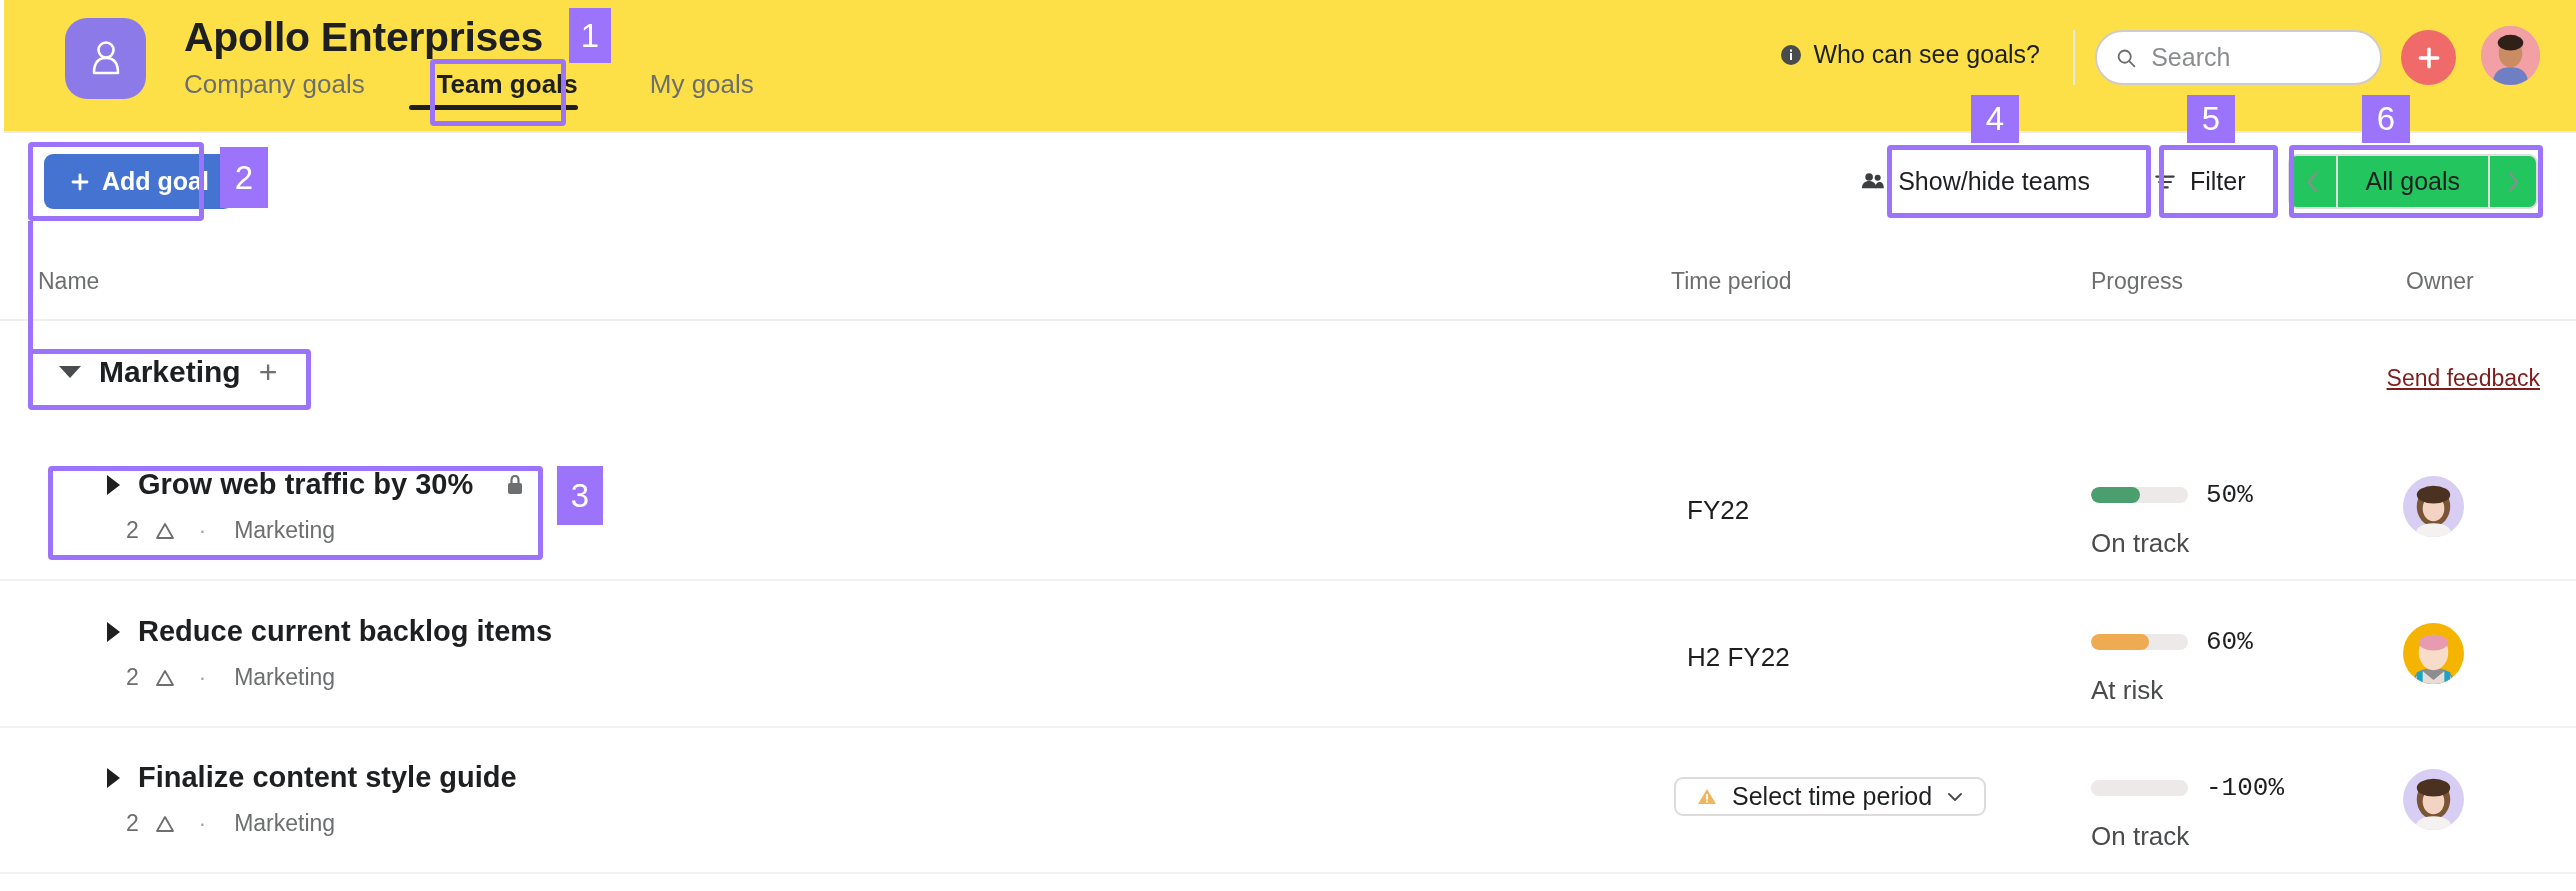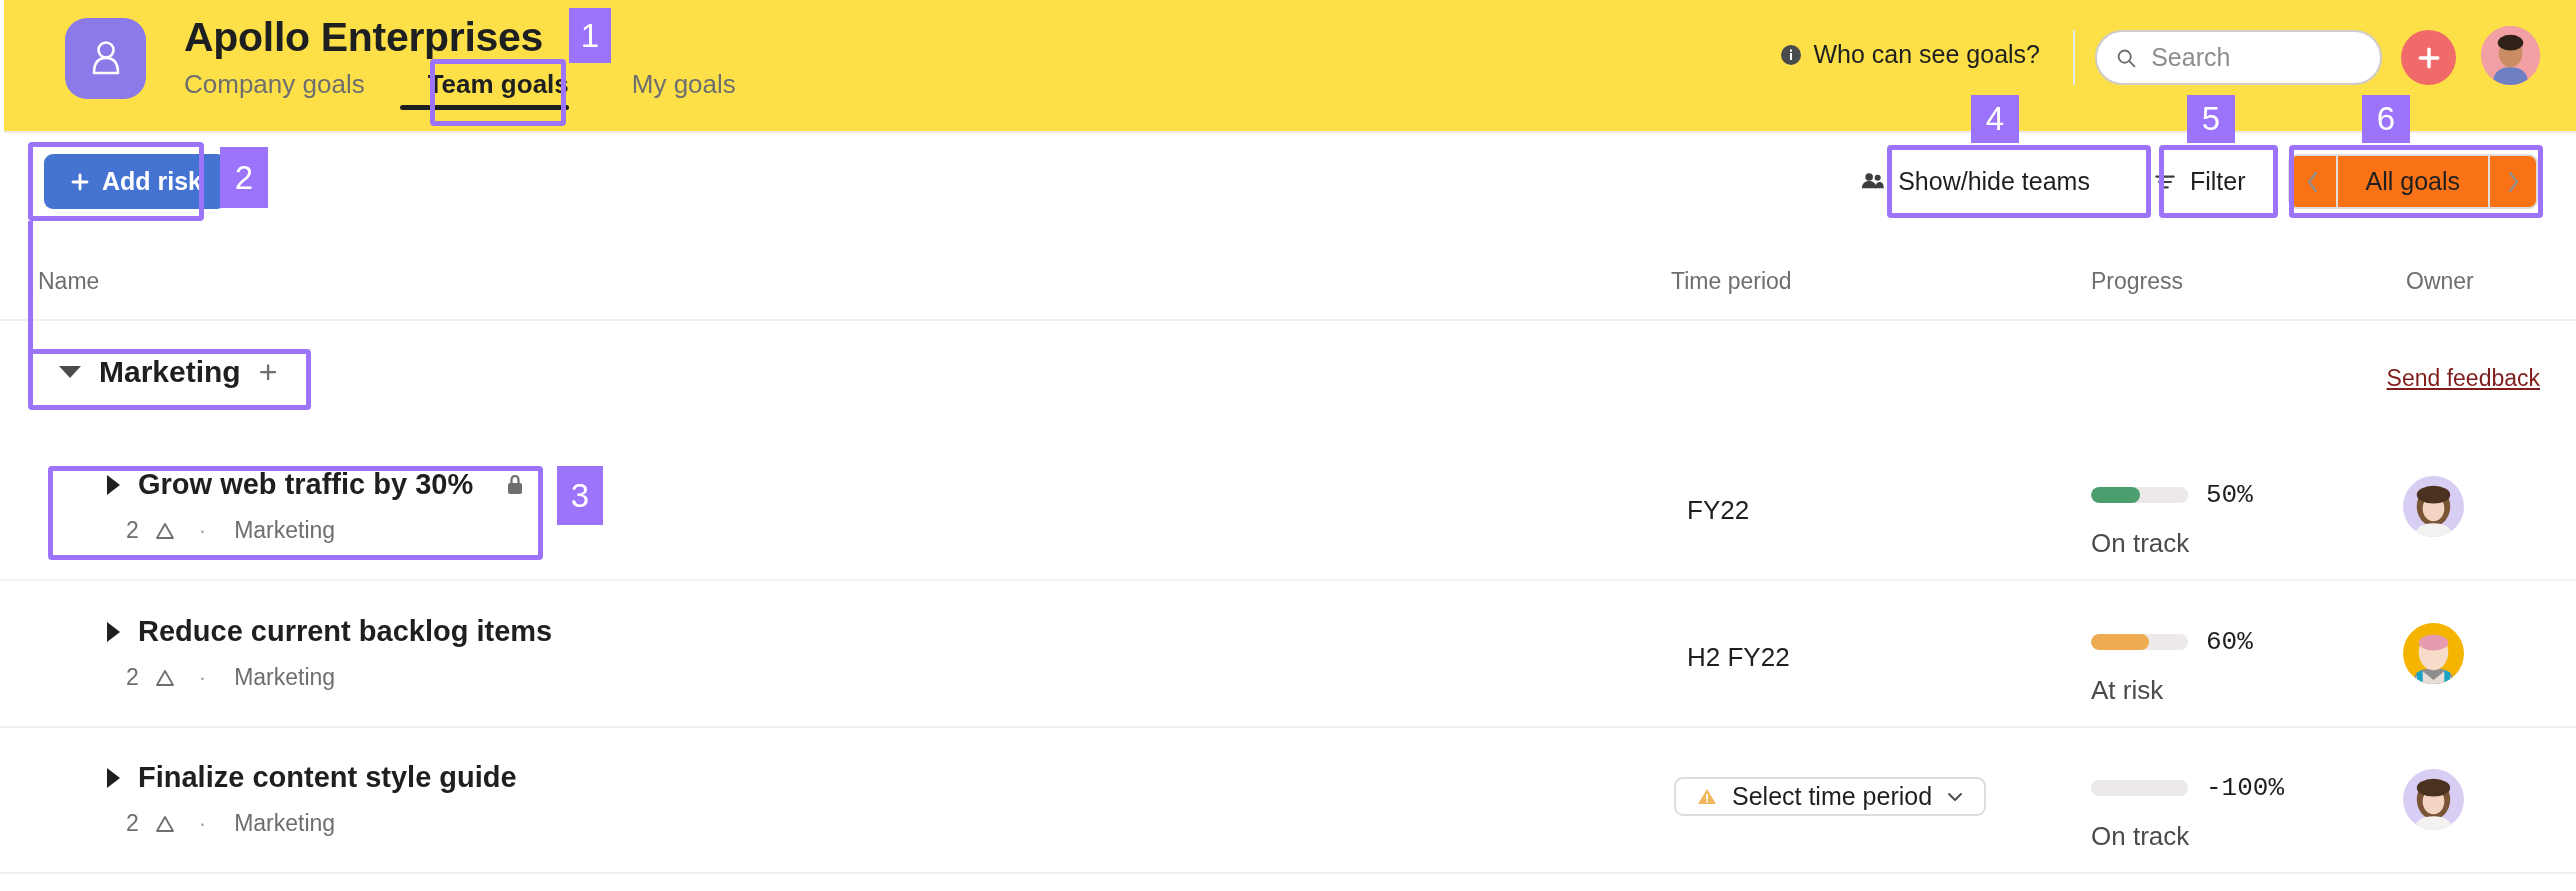--- a/index.html
+++ b/index.html
@@ -19,21 +19,21 @@
   .brand-logo {
     position: absolute; left: 61px; top: 18px;
     width: 81px; height: 81px; border-radius: 22px;
     background: #8b7ae8; display: flex; align-items: center; justify-content: center;
   }
   .brand-title {
     position: absolute; left: 180px; top: 14px;
     font-size: 41px; font-weight: 700; color: #1e1f21; letter-spacing: -0.3px;
     white-space: nowrap;
   }
-  .tabs { position: absolute; left: 180px; top: 69px; display: flex; align-items: flex-end; gap: 7px; }
+  .tabs { position: absolute; left: 180px; top: 69px; display: flex; align-items: flex-end; gap: 16px; }
   .tab {
     font-size: 26px; color: #6d6e6f; padding: 0 28px 14px 0; white-space: nowrap;
     position: relative; cursor: pointer;
   }
   .tab.first { padding-left: 0; }
   .tab.active { color: #1e1f21; font-weight: 700; }
   .tab.active::after {
     content: ""; position: absolute; left: 0; right: 28px; bottom: 4px;
     height: 5px; background: #1e1f21; border-radius: 3px;
   }
@@ -76,21 +76,21 @@
     border: none; cursor: pointer; font-family: "Liberation Sans", sans-serif;
   }
   .tb-right { position: absolute; right: 38px; top: 154px; display: flex; align-items: center; gap: 22px; }
   .tb-btn {
     height: 55px; padding: 0 20px; border-radius: 9px; background: #fff; border: none;
     display: flex; align-items: center; gap: 12px; font-size: 25px; color: #1e1f21;
     cursor: pointer; white-space: nowrap; font-family: "Liberation Sans", sans-serif;
   }
   .pager {
     height: 55px; border: 2px solid #e0dedd; border-radius: 9px; display: flex; align-items: center;
-    overflow: hidden; background: #f97316;
+    overflow: hidden; background: #22c55e;
   }
   .pager-arrow {
     width: 46px; height: 100%; display: flex; align-items: center; justify-content: center;
     color: #8b8d8e; font-size: 26px; cursor: pointer;
   }
   .pager-label {
     padding: 0 28px; height: 100%; display: flex; align-items: center;
     border-left: 2px solid #e0dedd; border-right: 2px solid #e0dedd;
     font-size: 25px; color: #1e1f21; font-weight: 400; white-space: nowrap; cursor: pointer;
   }
@@ -211,21 +211,21 @@
     </div>
   </div>
 
   <div class="toolbar"></div>
 
   <button class="add-goal-btn">
     <svg width="24" height="24" viewBox="0 0 24 24">
       <line x1="12" y1="5" x2="12" y2="19" stroke="#fff" stroke-width="2.8" stroke-linecap="round"></line>
       <line x1="5" y1="12" x2="19" y2="12" stroke="#fff" stroke-width="2.8" stroke-linecap="round"></line>
     </svg>
-    <span>Add risk</span>
+    <span>Add goal</span>
   </button>
 
   <div class="tb-right">
     <button class="tb-btn">
       <svg width="27" height="27" viewBox="0 0 24 24">
         <circle cx="9" cy="8" r="3.4" fill="#3c3e40"></circle>
         <circle cx="16.6" cy="8.6" r="2.7" fill="#3c3e40"></circle>
         <path d="M2.6 18 C2.6 13.4 5.6 11.6 9 11.6 C12.4 11.6 15.4 13.4 15.4 18 Z" fill="#3c3e40"></path>
         <path d="M14.4 18 C14.4 14.4 16 12.4 18.4 12.4 C20.6 12.4 22 14.2 22 18 Z" fill="#3c3e40"></path>
       </svg>

